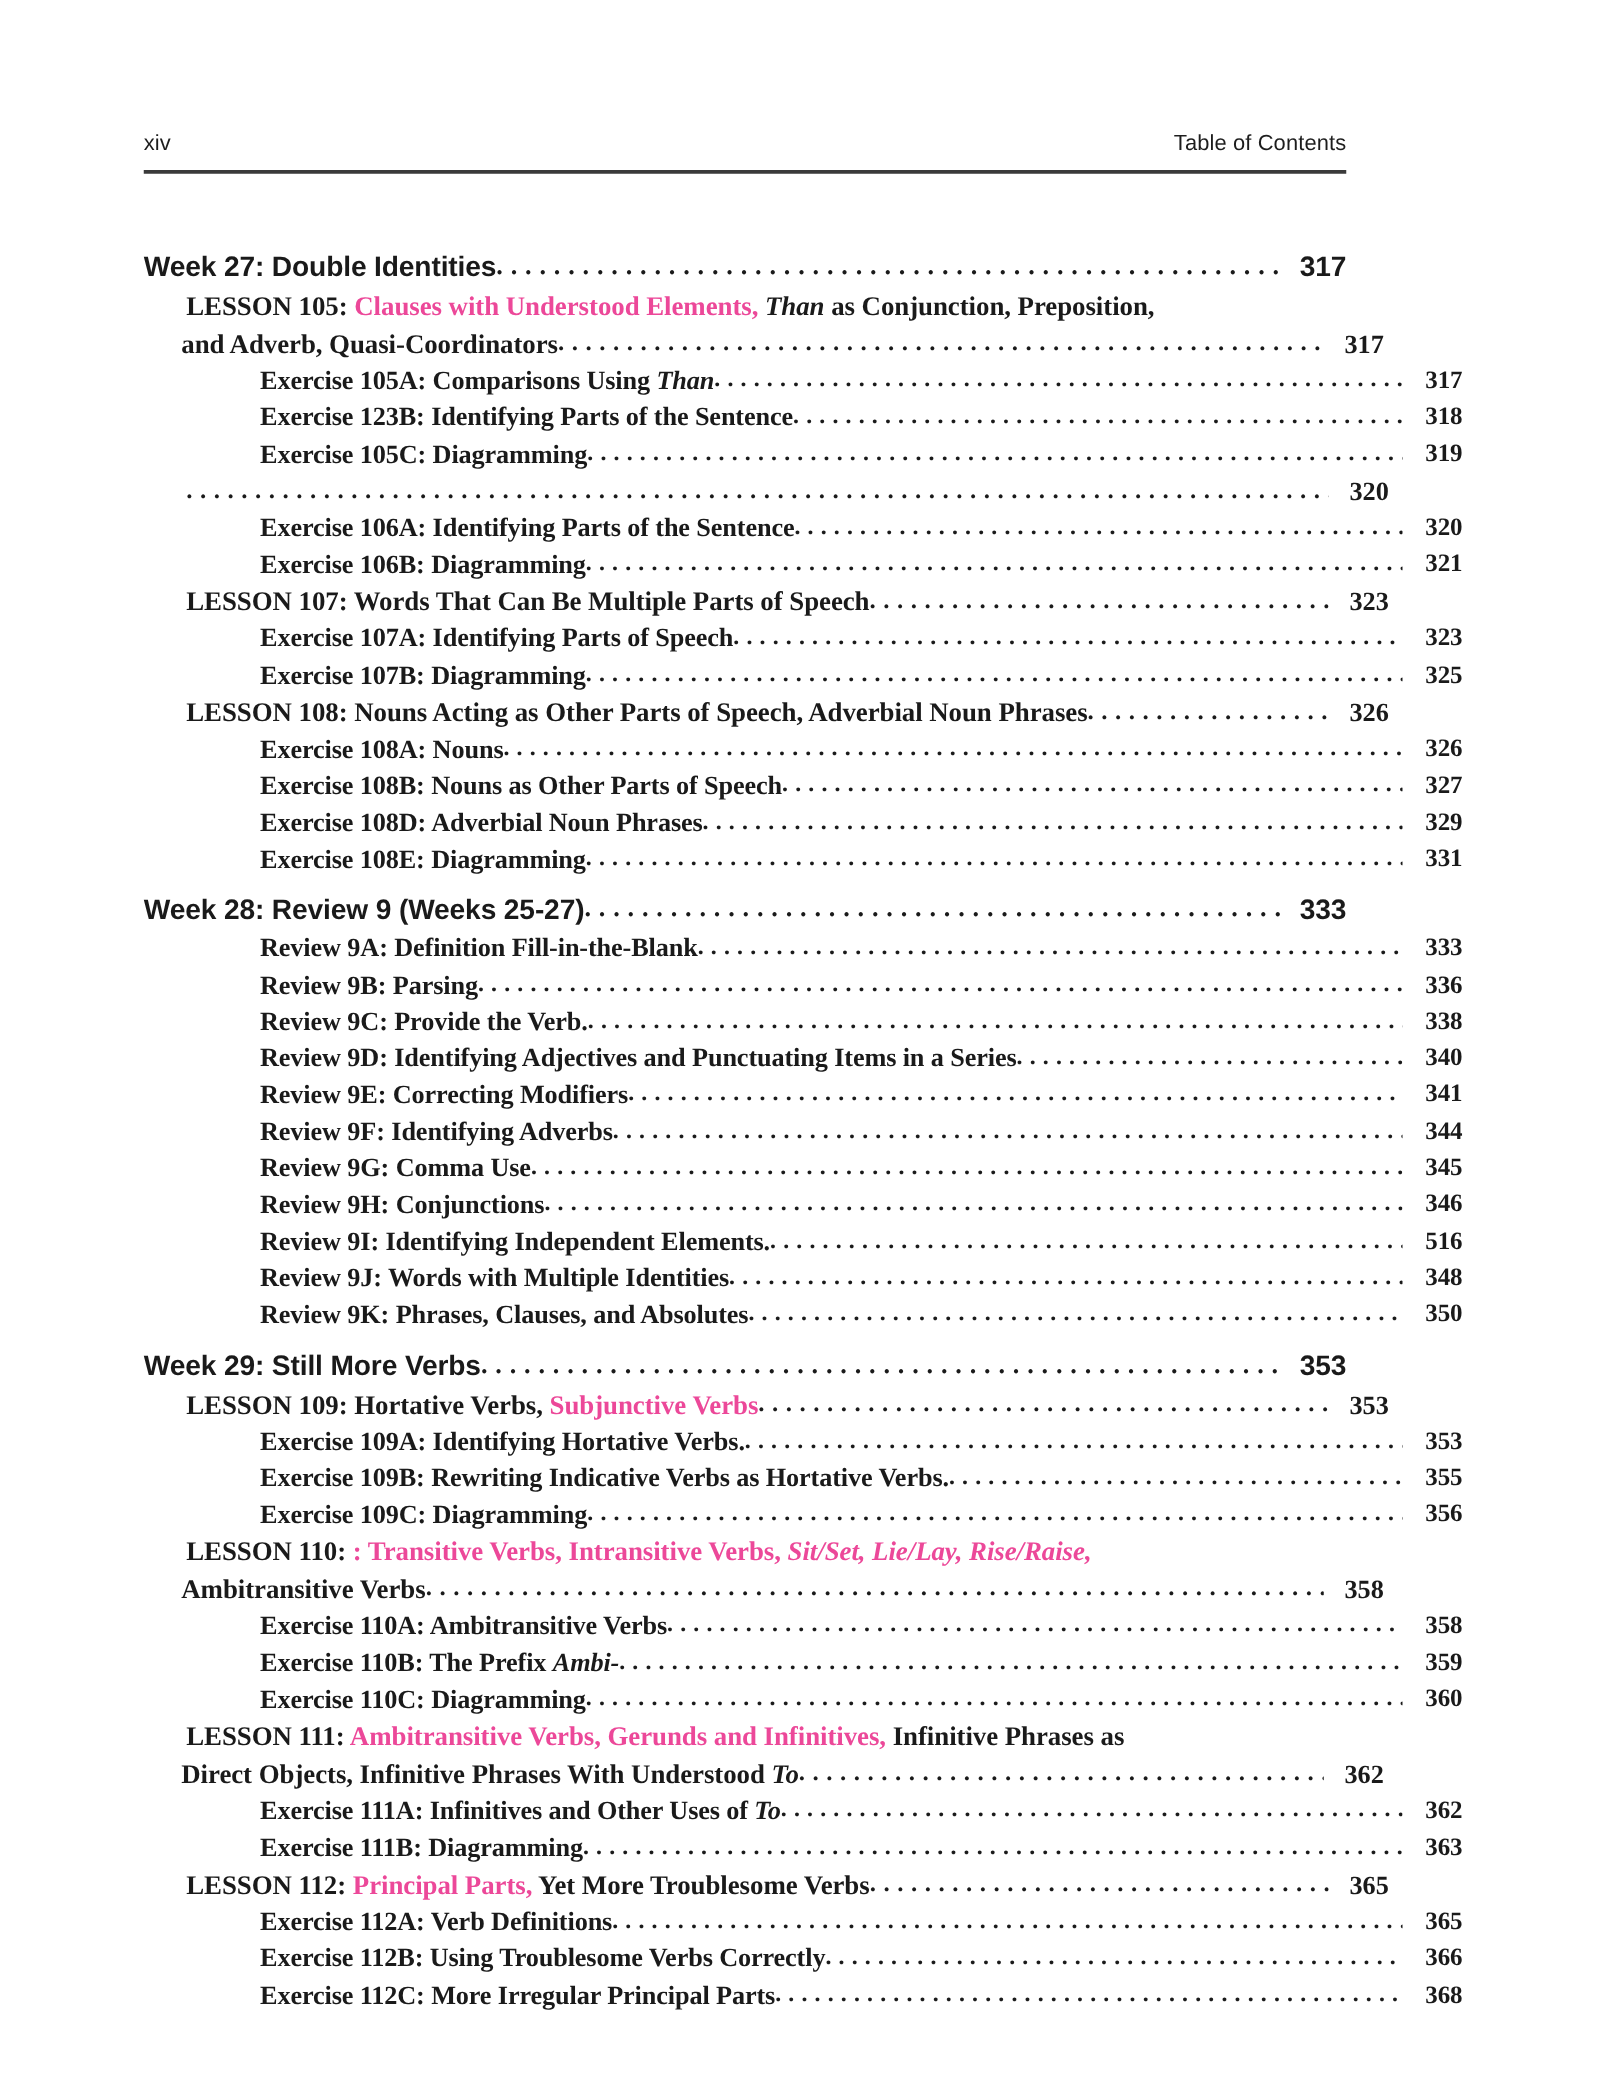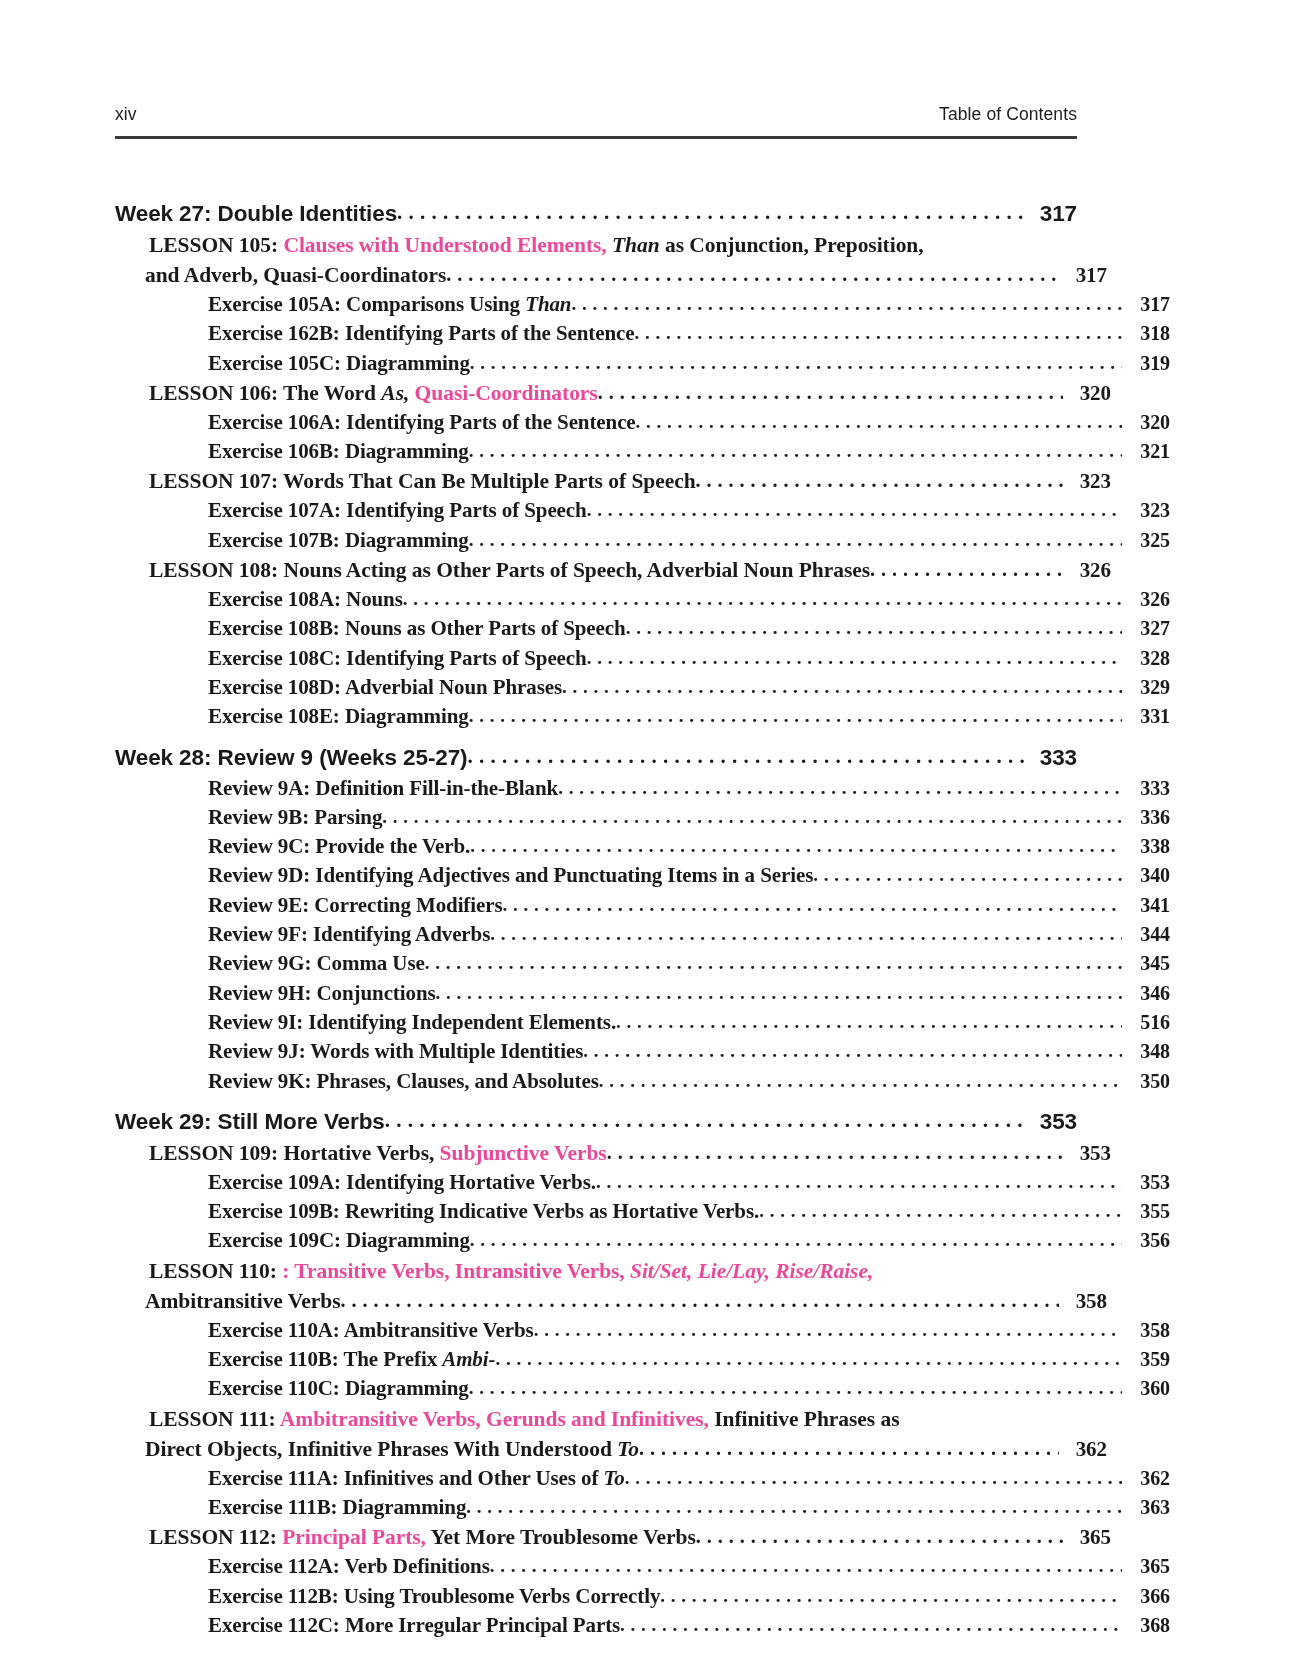--- a/index.html
+++ b/index.html
@@ -165,31 +165,30 @@
         <span class="text"><span class="bk">and Adverb, Quasi-Coordinators</span></span>
         <span class="leader"></span>
         <span class="page-no">317</span>
       </div>
       <div class="entry level-exercise">
         <span class="text"><span class="bk">Exercise 105A: Comparisons Using </span><span class="it">Than</span></span>
         <span class="leader"></span>
         <span class="page-no">317</span>
       </div>
       <div class="entry level-exercise">
-        <span class="text"><span class="bk">Exercise 162B: Identifying Parts of the Sentence</span></span>
+        <span class="text"><span class="bk">Exercise 123B: Identifying Parts of the Sentence</span></span>
         <span class="leader"></span>
         <span class="page-no">318</span>
       </div>
       <div class="entry level-exercise">
         <span class="text"><span class="bk">Exercise 105C: Diagramming</span></span>
         <span class="leader"></span>
         <span class="page-no">319</span>
       </div>
       <div class="entry level-lesson">
-        <span class="text"><span class="bk">LESSON 106: The Word </span><span class="bi">As,</span><span class="bk"> </span><span class="gray">Quasi-Coordinators</span></span>
         <span class="leader"></span>
         <span class="page-no">320</span>
       </div>
       <div class="entry level-exercise">
         <span class="text"><span class="bk">Exercise 106A: Identifying Parts of the Sentence</span></span>
         <span class="leader"></span>
         <span class="page-no">320</span>
       </div>
       <div class="entry level-exercise">
         <span class="text"><span class="bk">Exercise 106B: Diagramming</span></span>
@@ -218,25 +217,20 @@
       </div>
       <div class="entry level-exercise">
         <span class="text"><span class="bk">Exercise 108A: Nouns</span></span>
         <span class="leader"></span>
         <span class="page-no">326</span>
       </div>
       <div class="entry level-exercise">
         <span class="text"><span class="bk">Exercise 108B: Nouns as Other Parts of Speech</span></span>
         <span class="leader"></span>
         <span class="page-no">327</span>
-      </div>
-      <div class="entry level-exercise">
-        <span class="text"><span class="bk">Exercise 108C: Identifying Parts of Speech</span></span>
-        <span class="leader"></span>
-        <span class="page-no">328</span>
       </div>
       <div class="entry level-exercise">
         <span class="text"><span class="bk">Exercise 108D: Adverbial Noun Phrases</span></span>
         <span class="leader"></span>
         <span class="page-no">329</span>
       </div>
       <div class="entry level-exercise">
         <span class="text"><span class="bk">Exercise 108E: Diagramming</span></span>
         <span class="leader"></span>
         <span class="page-no">331</span>

